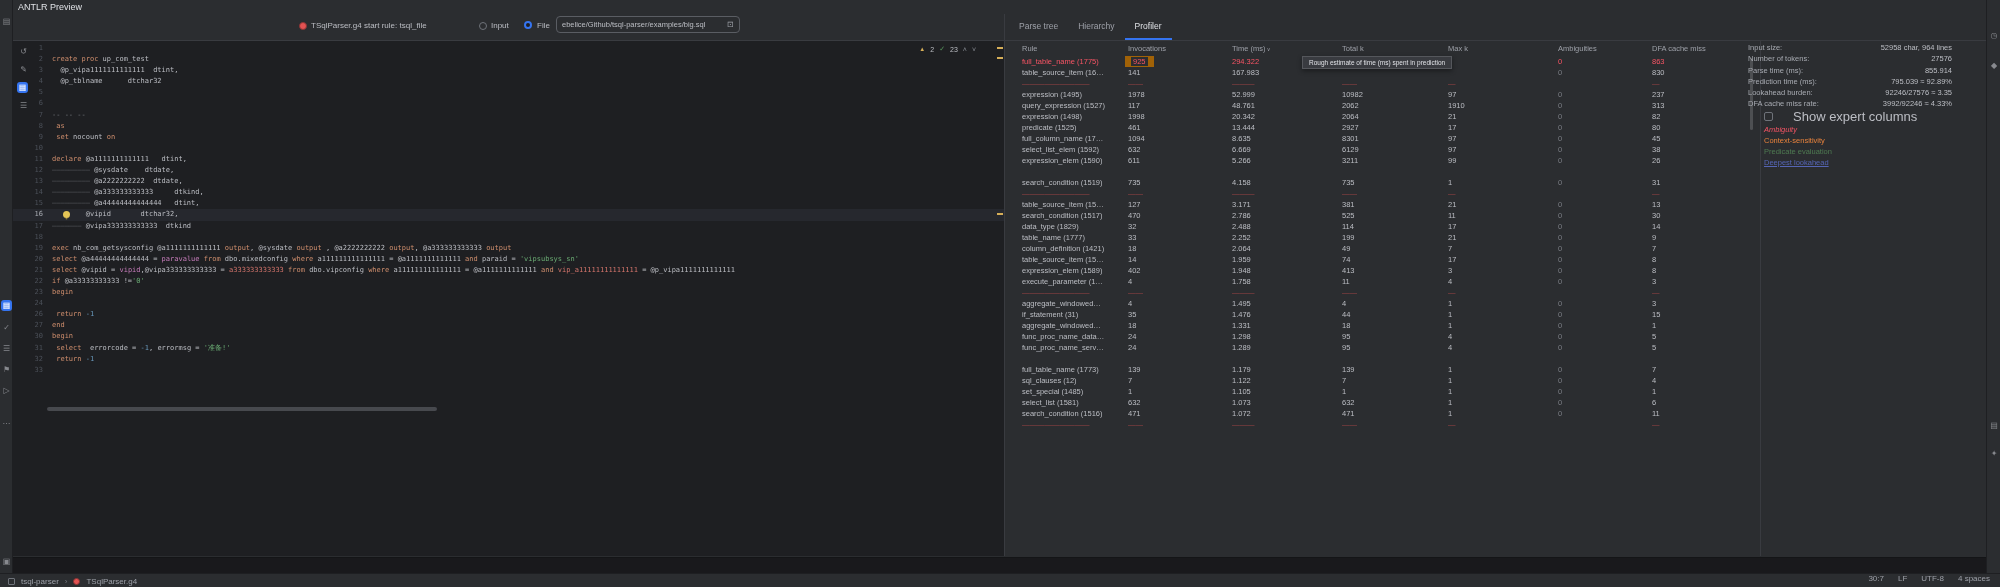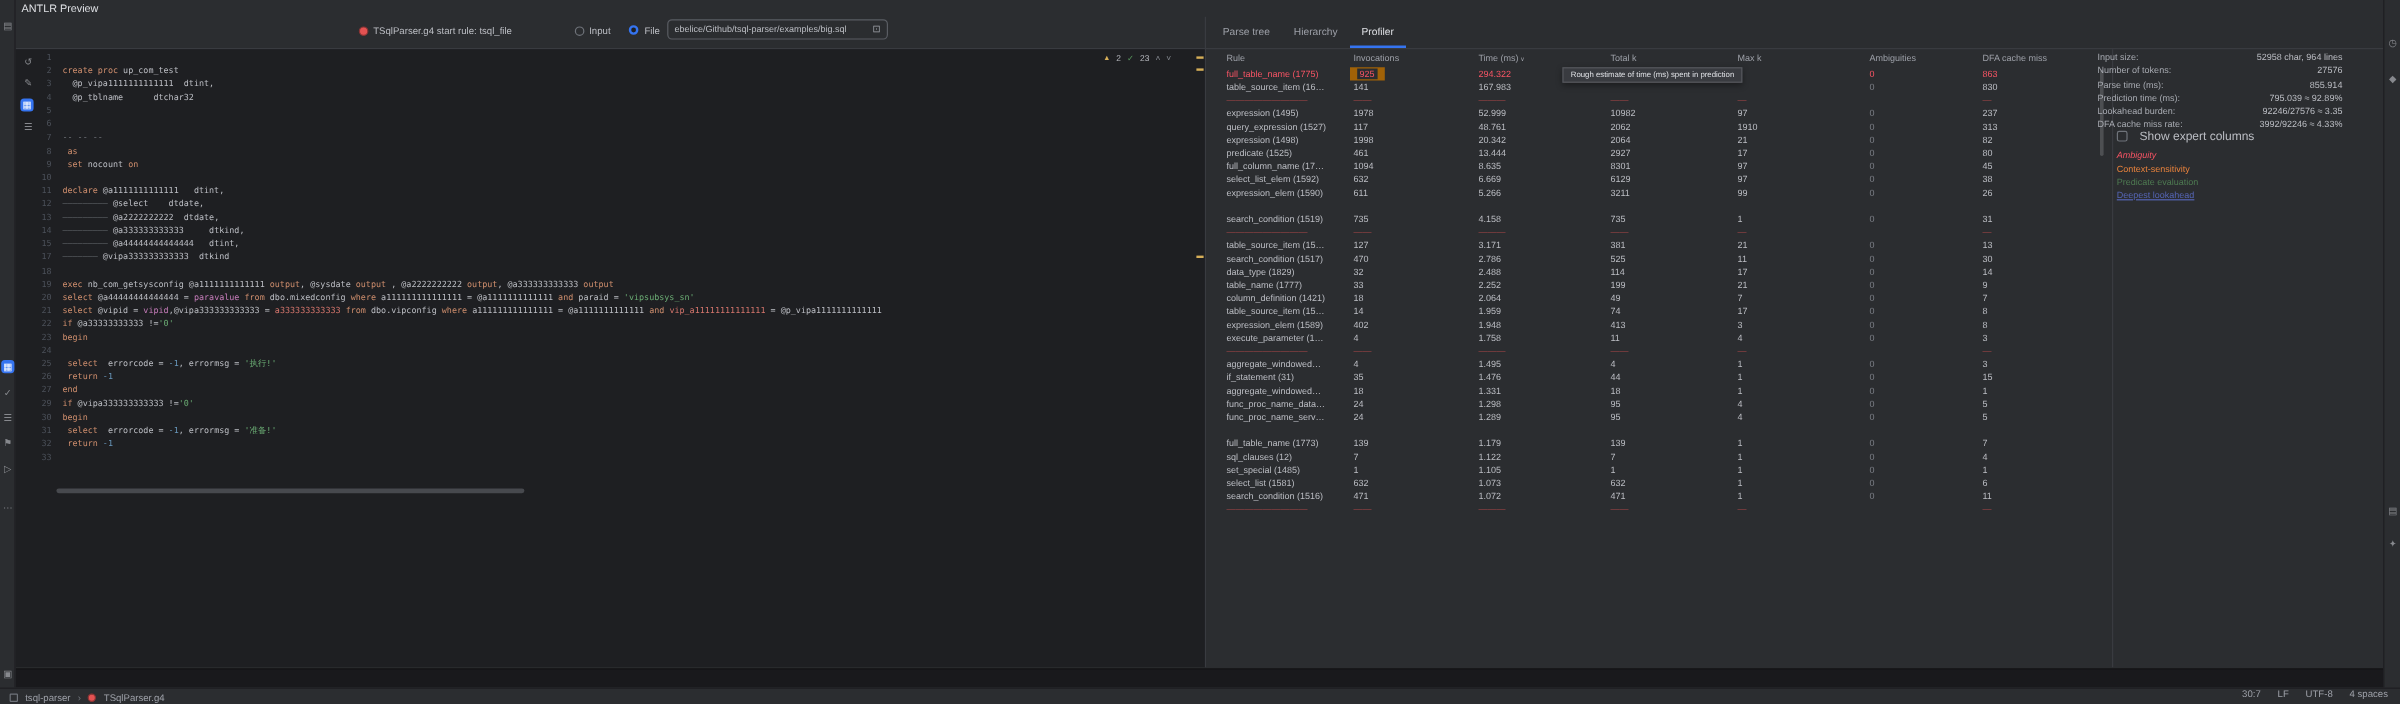--- a/index.html
+++ b/index.html
@@ -67,21 +67,21 @@
   .dim0{color:#7b7e85}
   .prow.alert .dim0{color:#f75464}
   .boxed{border:6px solid #a16207;padding:0 2px;margin-left:-3px;border-radius:1px}
   .pscroll{left:1750px;top:58px;width:3px;height:72px;background:#4d4f52;border-radius:2px}
   .tooltip{left:1302px;top:56px;background:#393b40;border:1px solid #55575c;color:#dfe1e5;font-size:6.5px;line-height:11px;padding:0 6px;white-space:nowrap;z-index:20;box-shadow:0 2px 5px rgba(0,0,0,.4)}
 
   
   .stats{left:1748px;top:42px;width:204px}
   .strow{display:flex;justify-content:space-between;height:11.3px;line-height:11.3px;font-size:7.5px}
   .stl{color:#a8abb2}.stv{color:#bcbec4}
-  .chkrow{left:1764px;top:109px;display:flex;align-items:flex-start;gap:10px;font-size:10px;color:#bcbec4}
+  .chkrow{left:1764px;top:109px;display:flex;align-items:center;gap:20px;font-size:13px;color:#bcbec4}
   .chk{width:9px;height:9px;border:1px solid #6f737a;border-radius:2px;background:transparent}
   .legend{left:1764px;top:124px}
   .lgrow{height:11px;line-height:11px;font-size:7.5px}
 
   
   .darkstrip{left:13px;top:557px;width:1973px;height:16px;background:#19191c;border-top:1px solid #141517}
   .statusbar{left:0;top:573px;width:2000px;height:14px;background:#2b2d30;border-top:1px solid #1e1f22;z-index:6}
   .sbl{position:absolute;left:8px;top:0;display:flex;align-items:center;gap:6px;height:14px;font-size:8px;color:#9da0a8}
   .sbr{position:absolute;right:10px;top:0;display:flex;align-items:flex-start;gap:14px;height:14px;font-size:8px;color:#9da0a8}
   .sbit{white-space:nowrap}
@@ -139,36 +139,35 @@
       <div class="cl"><span class="ln">2</span><span class="ct"><span class="sg-kw">create proc </span><span class="sg-id">up_com_test</span></span></div>
       <div class="cl"><span class="ln">3</span><span class="ct"><span class="sg-id">  @p_vipa1111111111111  dtint,</span></span></div>
       <div class="cl"><span class="ln">4</span><span class="ct"><span class="sg-id">  @p_tblname      dtchar32</span></span></div>
       <div class="cl"><span class="ln">5</span><span class="ct"></span></div>
       <div class="cl"><span class="ln">6</span><span class="ct"></span></div>
       <div class="cl"><span class="ln">7</span><span class="ct"><span class="sg-cm">-- -- --</span></span></div>
       <div class="cl"><span class="ln">8</span><span class="ct"><span class="sg-kw"> as</span></span></div>
       <div class="cl"><span class="ln">9</span><span class="ct"><span class="sg-kw"> set </span><span class="sg-id">nocount </span><span class="sg-kw">on</span></span></div>
       <div class="cl"><span class="ln">10</span><span class="ct"></span></div>
       <div class="cl"><span class="ln">11</span><span class="ct"><span class="sg-kw">declare </span><span class="sg-id">@a1111111111111   dtint,</span></span></div>
-      <div class="cl"><span class="ln">12</span><span class="ct"><span class="sg-dash">————————— </span><span class="sg-id">@select    dtdate,</span></span></div>
+      <div class="cl"><span class="ln">12</span><span class="ct"><span class="sg-dash">————————— </span><span class="sg-id">@sysdate    dtdate,</span></span></div>
       <div class="cl"><span class="ln">13</span><span class="ct"><span class="sg-dash">————————— </span><span class="sg-id">@a2222222222  dtdate,</span></span></div>
       <div class="cl"><span class="ln">14</span><span class="ct"><span class="sg-dash">————————— </span><span class="sg-id">@a333333333333     dtkind,</span></span></div>
       <div class="cl"><span class="ln">15</span><span class="ct"><span class="sg-dash">————————— </span><span class="sg-id">@a44444444444444   dtint,</span></span></div>
+      <div class="cl active"><span class="ln">16</span><span class="bulb"></span><span class="ct"><span class="sg-id">        @vipid       dtchar32,</span></span></div>
       <div class="cl"><span class="ln">17</span><span class="ct"><span class="sg-dash">——————— </span><span class="sg-id">@vipa333333333333  dtkind</span></span></div>
       <div class="cl"><span class="ln">18</span><span class="ct"></span></div>
       <div class="cl"><span class="ln">19</span><span class="ct"><span class="sg-kw">exec </span><span class="sg-id">nb_com_getsysconfig @a1111111111111 </span><span class="sg-kw">output</span><span class="sg-id">, @sysdate </span><span class="sg-kw">output</span><span class="sg-id"> , @a2222222222 </span><span class="sg-kw">output</span><span class="sg-id">, @a333333333333 </span><span class="sg-kw">output</span></span></div>
       <div class="cl"><span class="ln">20</span><span class="ct"><span class="sg-kw">select </span><span class="sg-id">@a44444444444444 = </span><span class="sg-fn">paravalue </span><span class="sg-kw">from </span><span class="sg-id">dbo.mixedconfig </span><span class="sg-kw">where </span><span class="sg-id">a111111111111111 = @a1111111111111 </span><span class="sg-kw">and </span><span class="sg-id">paraid = </span><span class="sg-str">'vipsubsys_sn'</span></span></div>
       <div class="cl"><span class="ln">21</span><span class="ct"><span class="sg-kw">select </span><span class="sg-id">@vipid = </span><span class="sg-fn">vipid</span><span class="sg-id">,@vipa333333333333 = </span><span class="sg-hl">a333333333333 </span><span class="sg-kw">from </span><span class="sg-id">dbo.vipconfig </span><span class="sg-kw">where </span><span class="sg-id">a111111111111111 = @a1111111111111 </span><span class="sg-kw">and </span><span class="sg-hl">vip_a11111111111111 </span><span class="sg-id">= @p_vipa1111111111111</span></span></div>
       <div class="cl"><span class="ln">22</span><span class="ct"><span class="sg-kw">if </span><span class="sg-id">@a33333333333 !=</span><span class="sg-str">'0'</span></span></div>
       <div class="cl"><span class="ln">23</span><span class="ct"><span class="sg-kw">begin</span></span></div>
       <div class="cl"><span class="ln">24</span><span class="ct"></span></div>
-      <div class="cl"><span class="ln">25</span><span class="ct"><span class="sg-kw"> select  </span><span class="sg-id">errorcode = </span><span class="sg-num">-1</span><span class="sg-id">, errormsg = </span><span class="sg-str">'执行!'</span></span></div>
       <div class="cl"><span class="ln">26</span><span class="ct"><span class="sg-kw"> return </span><span class="sg-num">-1</span></span></div>
       <div class="cl"><span class="ln">27</span><span class="ct"><span class="sg-kw">end</span></span></div>
-      <div class="cl"><span class="ln">29</span><span class="ct"><span class="sg-kw">if </span><span class="sg-id">@vipa333333333333 !=</span><span class="sg-str">'0'</span></span></div>
       <div class="cl"><span class="ln">30</span><span class="ct"><span class="sg-kw">begin</span></span></div>
       <div class="cl"><span class="ln">31</span><span class="ct"><span class="sg-kw"> select  </span><span class="sg-id">errorcode = </span><span class="sg-num">-1</span><span class="sg-id">, errormsg = </span><span class="sg-str">'准备!'</span></span></div>
       <div class="cl"><span class="ln">32</span><span class="ct"><span class="sg-kw"> return </span><span class="sg-num">-1</span></span></div>
       <div class="cl"><span class="ln">33</span><span class="ct"></span></div>
     </div>
   <div class="inspect">
     <span class="w">▲</span>
       <span>2</span>
     <span class="g">✓</span>
       <span>23</span>

